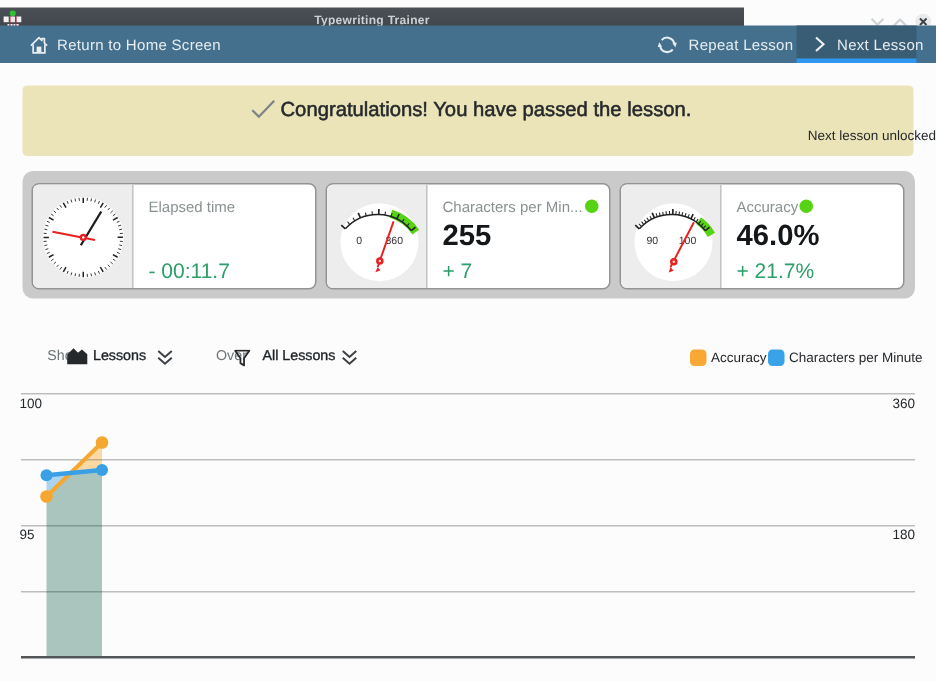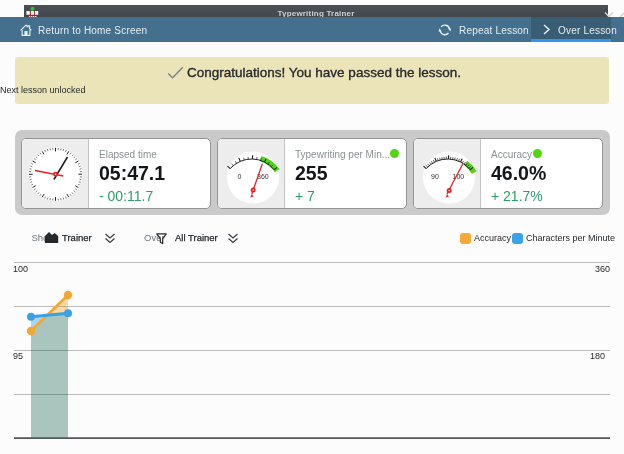--- a/index.html
+++ b/index.html
@@ -1,27 +1,27 @@
 <!DOCTYPE html>
 <html><head><meta charset="utf-8">
 <style>
 * { margin:0; padding:0; box-sizing:border-box; }
 html,body { width:624px; height:454px; overflow:hidden; }
 body { font-family:"Liberation Sans", sans-serif; background:#fcfcfc; position:relative; }
 .abs { position:absolute; white-space:nowrap; }
-#titlebar { left:0; top:5px; width:584px; height:17px; background:linear-gradient(#4b5056,#3e4348);margin-left:24px; }
+#titlebar { left:0; top:5px; width:496px; height:17px; background:linear-gradient(#4b5056,#3e4348); }
 #title { width:100%; text-align:center; top:3.5px; font-size:8px; font-weight:600; color:#ccd1d4; letter-spacing:0.2px; }
 #toolbar { left:0; top:17px; width:624px; height:24.5px; background:#44708e; }
 #nextbtn { left:531px; top:0; width:80px; height:24.5px; background:#3a5d76; }
 #underline { left:531px; top:22px; width:80px; height:2.5px; background:#2f97ef; }
 .tbtext { top:7.5px; font-size:10px; color:#e7edf0; letter-spacing:0.2px; }
 #msg { left:15px; top:57px; width:594px; height:47px; background:#ebe4b8; border-radius:3px; }
 #msgline { left:187px; top:64.5px; font-size:13.5px; font-weight:400; color:#26292c; -webkit-text-stroke:0.35px #26292c; }
-#msgsub { top:85px; left:0; width:624px; text-align:left; font-size:9px; color:#26292c; }
-#stats { left:15px; top:114px; width:595px; height:85px; background:#cacaca; border-radius:7px;margin-top:16px; }
+#msgsub { top:85px; left:0; width:624px; text-align:right; font-size:9px; color:#26292c; }
+#stats { left:15px; top:114px; width:595px; height:85px; background:#cacaca; border-radius:7px; }
 .card { position:absolute; top:8px; width:190px; height:71px; background:#ffffff; border:1px solid #949494; border-radius:5px; overflow:hidden; }
 .iconsec { position:absolute; left:0; top:0; width:67px; height:69px; background:#ededee; border-right:1px solid #c4c4c4; }
 .ctitle { position:absolute; left:77px; top:10px; font-size:10px; color:#8a9192; white-space:nowrap; }
 .cvalue { position:absolute; left:77px; top:24px; line-height:20px; font-size:19.5px; font-weight:700; color:#141719; white-space:nowrap; }
 .cdelta { position:absolute; left:77px; top:49px; font-size:14px; color:#2c9e68; white-space:nowrap; }
 .gdot { position:absolute; top:10px; width:9px; height:9px; border-radius:50%; background:#55d414; }
 .ctrl { top:232px; font-size:9.5px; line-height:11px; }
 .gray { color:#6e7578;margin-left:21px; }
 .dark { color:#1e2327; -webkit-text-stroke:0.25px #1e2327; }
 .sw { top:233px; width:11px; height:11px; border-radius:3px; }
@@ -66,21 +66,21 @@
   <svg class="abs" style="left:438px;top:6px" width="14" height="14" viewBox="0 0 14 14">
     <path d="M3.1 3.8 A 4.8 4.8 0 0 1 11.5 6.1" fill="none" stroke="#e7edf0" stroke-width="1.35"></path>
     <path d="M10.5 10 A 4.8 4.8 0 0 1 2.1 7.7" fill="none" stroke="#e7edf0" stroke-width="1.35"></path>
     <path d="M12.2 8.6 L10.3 5.6 L13.2 5.4 Z" fill="#e7edf0"></path>
     <path d="M1.5 5.2 L3.4 8.2 L0.5 8.4 Z" fill="#e7edf0"></path>
   </svg>
   <div class="abs tbtext" style="left:459px">Repeat Lesson</div>
   <svg class="abs" style="left:541px;top:7px" width="11" height="11" viewBox="0 0 11 11">
     <path d="M3 1 L8 5.5 L3 10" fill="none" stroke="#eef2f4" stroke-width="1.4"></path>
   </svg>
-  <div class="abs tbtext" style="left:558px">Over Lesson</div>
+  <div class="abs tbtext" style="left:558px">Next Lesson</div>
 </div>
 
 <div class="abs" id="msg"></div>
 <svg class="abs" style="left:167px;top:66px" width="17" height="13.5" viewBox="0 0 17 13.5">
   <path d="M1.2 7.5 L5.6 11.8 L15.8 1.2" fill="none" stroke="#7c8487" stroke-width="1.5"></path>
 </svg>
 <div class="abs" id="msgline">Congratulations! You have passed the lesson.</div>
 <div class="abs" id="msgsub">Next lesson unlocked</div>
 
 <div class="abs" id="stats">
@@ -148,21 +148,20 @@
           <line x1="25.9" y1="11.9" x2="25.3" y2="10.0" stroke="#222" stroke-width="0.6"></line>
           <line x1="28.4" y1="11.3" x2="28.0" y2="9.3" stroke="#222" stroke-width="0.6"></line>
           <line x1="30.9" y1="10.9" x2="30.7" y2="8.9" stroke="#222" stroke-width="0.6"></line>
         <line x1="31.9" y1="40.5" x2="45.5" y2="18" stroke="#1b1b1b" stroke-width="1.5"></line>
         <line x1="13" y1="31.5" x2="41.3" y2="37" stroke="#e82020" stroke-width="1.3"></line>
         <circle cx="33.5" cy="35.25" r="2.4" fill="#e82020"></circle>
         <circle cx="33.5" cy="35.25" r="0.8" fill="#fff"></circle>
       </svg>
     </div>
     <div class="ctitle">Elapsed time</div>
-    <div class="cvalue">05:47.1</div>
     <div class="cdelta">- 00:11.7</div>
   </div>
   <div class="card" style="left:202px">
     <div class="iconsec">
       <svg class="abs" style="left:0;top:0" width="67" height="70" viewBox="0 0 67 70">
         <circle cx="35" cy="38.5" r="26" fill="#ffffff"></circle>
         <path d="M 42.68 19.54 A 30.7 30.7 0 0 1 59.15 31.73" fill="none" stroke="#55d414" stroke-width="5.5"></path>
         <path d="M 12.22 29.56 A 28.9 28.9 0 0 1 56.16 30.71" fill="none" stroke="#222" stroke-width="1"></path>
         <line x1="12.2" y1="29.6" x2="9.5" y2="27.1" stroke="#222" stroke-width="1.1"></line>
           <line x1="15.2" y1="26.7" x2="13.7" y2="24.8" stroke="#222" stroke-width="0.7"></line>
@@ -178,21 +177,21 @@
           <line x1="53.3" y1="27.7" x2="54.9" y2="25.9" stroke="#222" stroke-width="0.7"></line>
           <line x1="56.2" y1="30.7" x2="59.0" y2="28.4" stroke="#222" stroke-width="1.1"></line>
         <text x="19.5" y="39.5" font-size="7" fill="#333">0</text>
         <text x="39" y="39.5" font-size="7" fill="#333">360</text>
         <line x1="33.8" y1="55" x2="44.4" y2="24.6" stroke="#e82020" stroke-width="1.3"></line>
         <path d="M33.8 55 L32.2 58.5 L35.6 57.4 Z" fill="#e82020"></path>
         <circle cx="35.2" cy="51" r="2.5" fill="#e82020"></circle>
         <circle cx="35.2" cy="51" r="0.8" fill="#ffdddd"></circle>
       </svg>
     </div>
-    <div class="ctitle">Typewriting per Min...</div>
+    <div class="ctitle">Characters per Min...</div>
     <div class="gdot" style="left:172px"></div>
     <div class="cvalue">255</div>
     <div class="cdelta">+ 7</div>
   </div>
   <div class="card" style="left:398px">
     <div class="iconsec">
       <svg class="abs" style="left:0;top:0" width="67" height="70" viewBox="0 0 67 70">
         <circle cx="35" cy="38.5" r="26" fill="#ffffff"></circle>
         <path d="M 51.75 24.06 A 30.7 30.7 0 0 1 60.29 33.55" fill="none" stroke="#55d414" stroke-width="5.5"></path>
         <path d="M 12.22 29.56 A 28.9 28.9 0 0 1 56.16 30.71" fill="none" stroke="#222" stroke-width="1"></path>
@@ -233,30 +232,30 @@
     <div class="gdot" style="left:119px"></div>
     <div class="cvalue">46.0%</div>
     <div class="cdelta">+ 21.7%</div>
   </div>
 </div>
 
 <div class="abs ctrl gray" style="left:10.5px">Show</div>
 <svg class="abs" style="left:43.5px;top:231px" width="15" height="12" viewBox="0 0 15 12">
   <path d="M0.8 12 L0.8 5.3 L5 1.1 L8 4.1 L10.6 2 L14.2 5.1 L14.2 12 Z" fill="#26292c"></path>
 </svg>
-<div class="abs ctrl dark" style="left:62px">Trainer</div>
+<div class="abs ctrl dark" style="left:62px">Lessons</div>
 <svg class="abs" style="left:104px;top:232.5px" width="12" height="11" viewBox="0 0 12 11">
   <path d="M1.5 1 L6 5 L10.5 1" fill="none" stroke="#3a3f44" stroke-width="1.3"></path>
   <path d="M1.5 5.5 L6 9.5 L10.5 5.5" fill="none" stroke="#3a3f44" stroke-width="1.3"></path>
 </svg>
 <div class="abs ctrl gray" style="left:123px">Over</div>
 <svg class="abs" style="left:155.5px;top:232.5px" width="11" height="12" viewBox="0 0 11 12">
   <path d="M0.8 0.8 L10.2 0.8 L6.7 5.8 L6.7 10.6 L4.3 9.2 L4.3 5.8 Z" fill="none" stroke="#26292c" stroke-width="1.2" stroke-linejoin="round"></path>
 </svg>
-<div class="abs ctrl dark" style="left:175px">All Trainer</div>
+<div class="abs ctrl dark" style="left:175px">All Lessons</div>
 <svg class="abs" style="left:227px;top:232.5px" width="12" height="11" viewBox="0 0 12 11">
   <path d="M1.5 1 L6 5 L10.5 1" fill="none" stroke="#3a3f44" stroke-width="1.3"></path>
   <path d="M1.5 5.5 L6 9.5 L10.5 5.5" fill="none" stroke="#3a3f44" stroke-width="1.3"></path>
 </svg>
 <div class="abs sw" style="left:460px;background:#f7a835"></div>
 <div class="abs lg" style="left:474px">Accuracy</div>
 <div class="abs sw" style="left:512px;background:#38a3e8"></div>
 <div class="abs lg" style="left:526px">Characters per Minute</div>
 
 <svg class="abs" style="left:0;top:250px" width="624" height="204" viewBox="0 0 624 204">
@@ -274,13 +273,13 @@
   <line x1="31" y1="81" x2="68" y2="45" stroke="#f6a72f" stroke-width="2.6"></line>
   <line x1="31" y1="66.8" x2="68" y2="63.3" stroke="#3aa0e6" stroke-width="3"></line>
   <circle cx="31" cy="81" r="4.2" fill="#f6a72f"></circle>
   <circle cx="68" cy="45" r="4.2" fill="#f6a72f"></circle>
   <circle cx="31" cy="66.8" r="4" fill="#3aa0e6"></circle>
   <circle cx="68" cy="63.3" r="4" fill="#3aa0e6"></circle>
 </svg>
 <div class="abs axlbl" style="left:13px;top:263.5px">100</div>
 <div class="abs axlbl" style="left:13px;top:351px">95</div>
 <div class="abs axlbl" style="left:590px;top:263.5px;width:20px;text-align:right">360</div>
-<div class="abs axlbl" style="left:590px;top:351px;width:20px;">180</div>
+<div class="abs axlbl" style="left:590px;top:351px;width:20px;text-align:right">180</div>
 
 </body></html>

